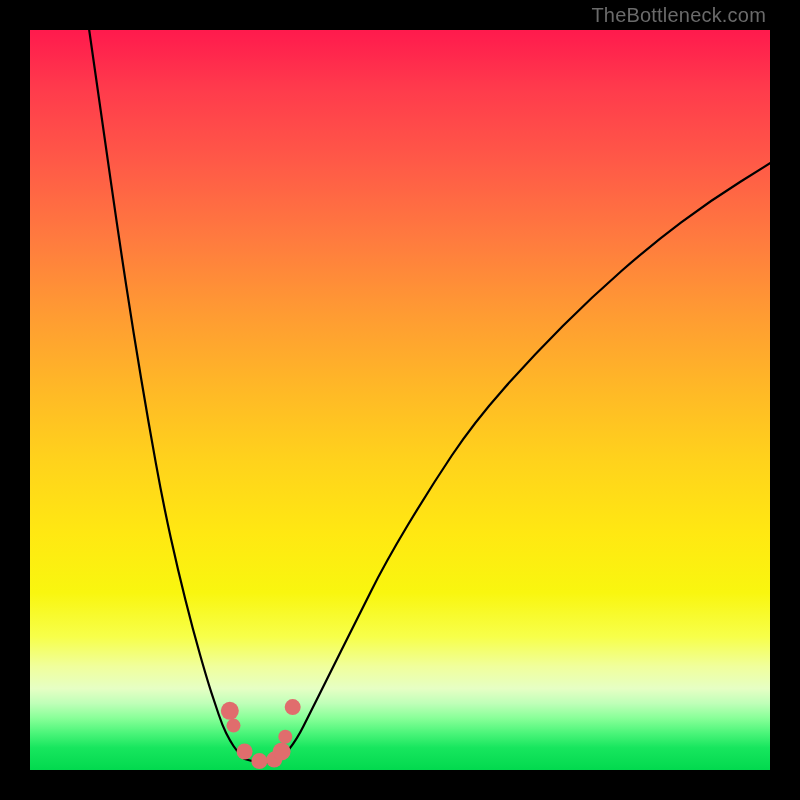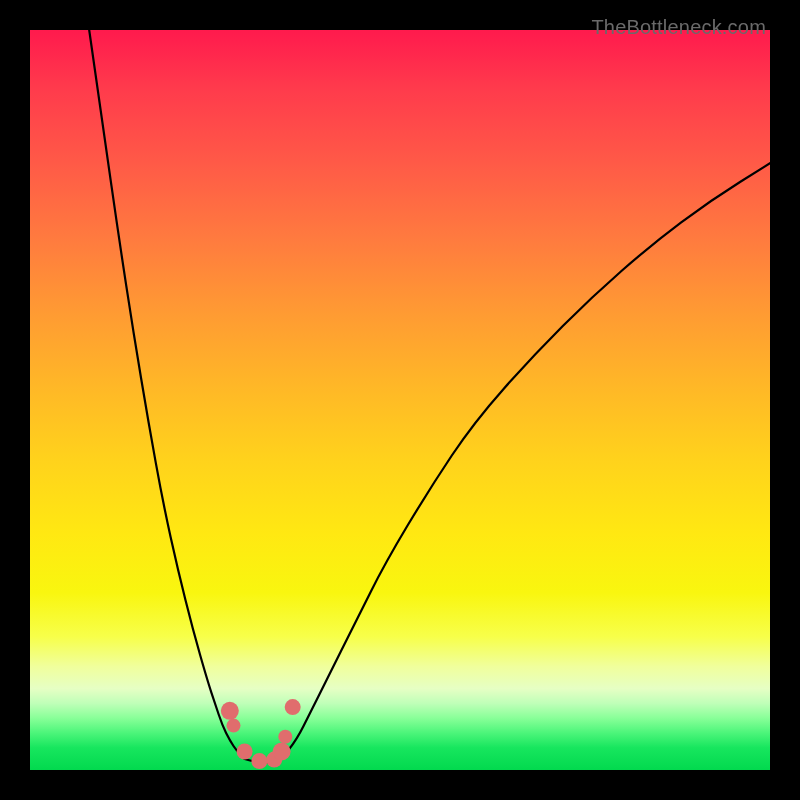--- a/index.html
+++ b/index.html
@@ -40,21 +40,20 @@
   }
   .watermark {
     position: absolute;
     top: 4px;
     right: 34px;
     color: #6a6a6a;
     font-size: 20px;
     font-weight: 500;
     letter-spacing: 0.2px;
     font-family: Arial, Helvetica, sans-serif;
-    margin-top: 12px;
   }
   svg.curve {
     position: absolute;
     left: 30px;
     top: 30px;
     width: 740px;
     height: 740px;
     pointer-events: none;
   }
   .dot {

